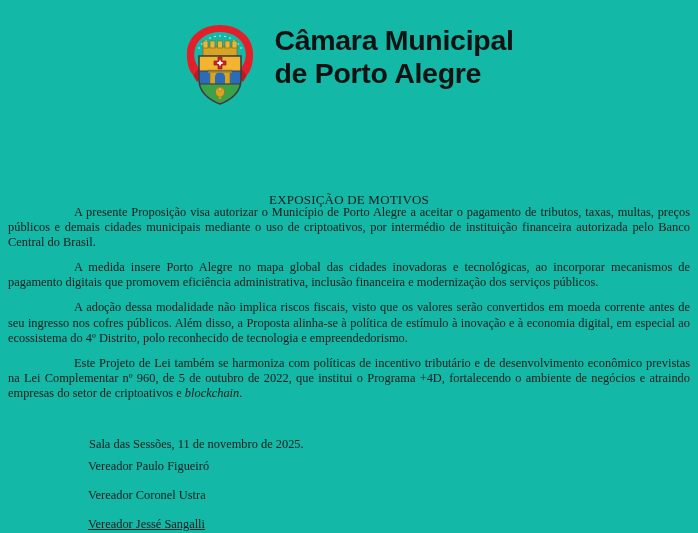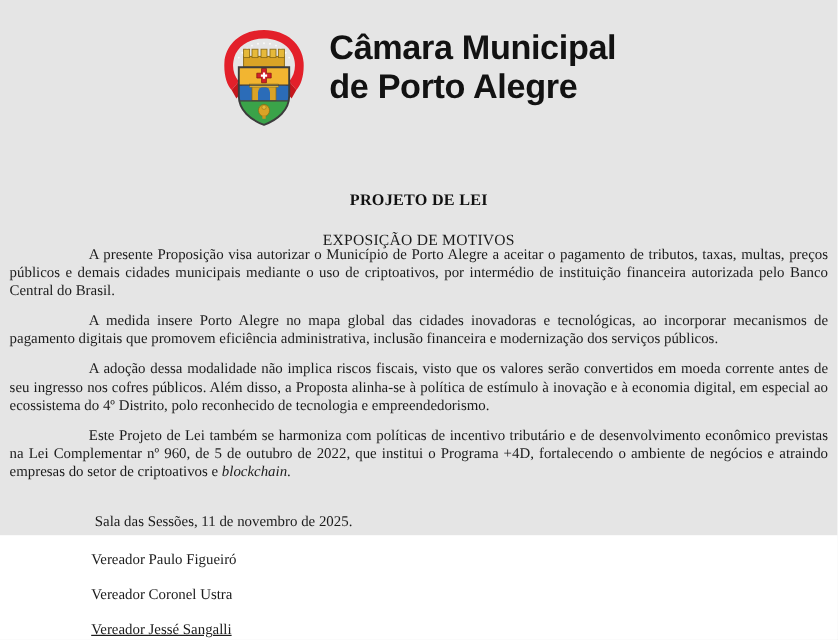--- a/index.html
+++ b/index.html
@@ -13,22 +13,22 @@
     height: 533px;
     overflow: hidden;
     font-family: "Liberation Serif", "DejaVu Serif", serif;
     color: #1b1b1b;
     -webkit-font-smoothing: antialiased;
   }
 
   .page {
     position: relative;
     width: 698px;
-    height: 446px;
-    background: #e5e5e5;
+    height: 533px;
+    background: #14b8a6;
   }
 
   
   .letterhead {
     position: absolute;
     left: 0;
     top: 0;
     width: 698px;
     height: 122px;
     display: flex;
@@ -114,33 +114,33 @@
   .closing {
     position: absolute;
     left: 76px;
     top: 424px;
     width: 600px;
   }
   .closing-line {
     font-size: 12.4px;
     line-height: 15.1px;
     color: #1b1b1b;
-    margin: 3px;
+    margin: 13px;
   }
   .signatures {
     position: absolute;
     left: 76px;
     top: 459px;
     width: 600px;
   }
   .signature-line {
     font-size: 12.4px;
     line-height: 15.1px;
     color: #1b1b1b;
-    margin: 0 0 14px 0;
+    margin: 0 0 14px 12px;
   }
   .signature-line:last-child { margin-bottom: 0; text-decoration: underline; }
 </style>
 </head>
 <body>
 
 <div class="page">
 
   <header class="letterhead">
     <div class="letterhead-inner">
@@ -210,21 +210,20 @@
       </div>
 
       <div class="org-name">
         <div class="org-line">Câmara Municipal</div>
         <div class="org-line">de Porto Alegre</div>
       </div>
 
     </div>
   </header>
 
-  <h1 class="doc-title">PROJETO DE LEI</h1>
   <h2 class="doc-subtitle">EXPOSIÇÃO DE MOTIVOS</h2>
 
   <main class="body-copy">
     <p class="para">A presente Proposição visa autorizar o Município de Porto Alegre a aceitar o pagamento de tributos, taxas, multas, preços públicos e demais cidades municipais mediante o uso de criptoativos, por intermédio de instituição financeira autorizada pelo Banco Central do Brasil.</p>
     <p class="para">A medida insere Porto Alegre no mapa global das cidades inovadoras e tecnológicas, ao incorporar mecanismos de pagamento digitais que promovem eficiência administrativa, inclusão financeira e modernização dos serviços públicos.</p>
     <p class="para">A adoção dessa modalidade não implica riscos fiscais, visto que os valores serão convertidos em moeda corrente antes de seu ingresso nos cofres públicos. Além disso, a Proposta alinha-se à política de estímulo à inovação e à economia digital, em especial ao ecossistema do 4º Distrito, polo reconhecido de tecnologia e empreendedorismo.</p>
     <p class="para"><span>Este Projeto de Lei também se harmoniza com políticas de incentivo tributário e de desenvolvimento econômico previstas na Lei Complementar nº 960, de 5 de outubro de 2022, que institui o Programa +4D, fortalecendo o ambiente de negócios e atraindo empresas do setor de criptoativos e </span><em>blockchain</em><span>.</span></p>
   </main>
 
   <div class="closing">

